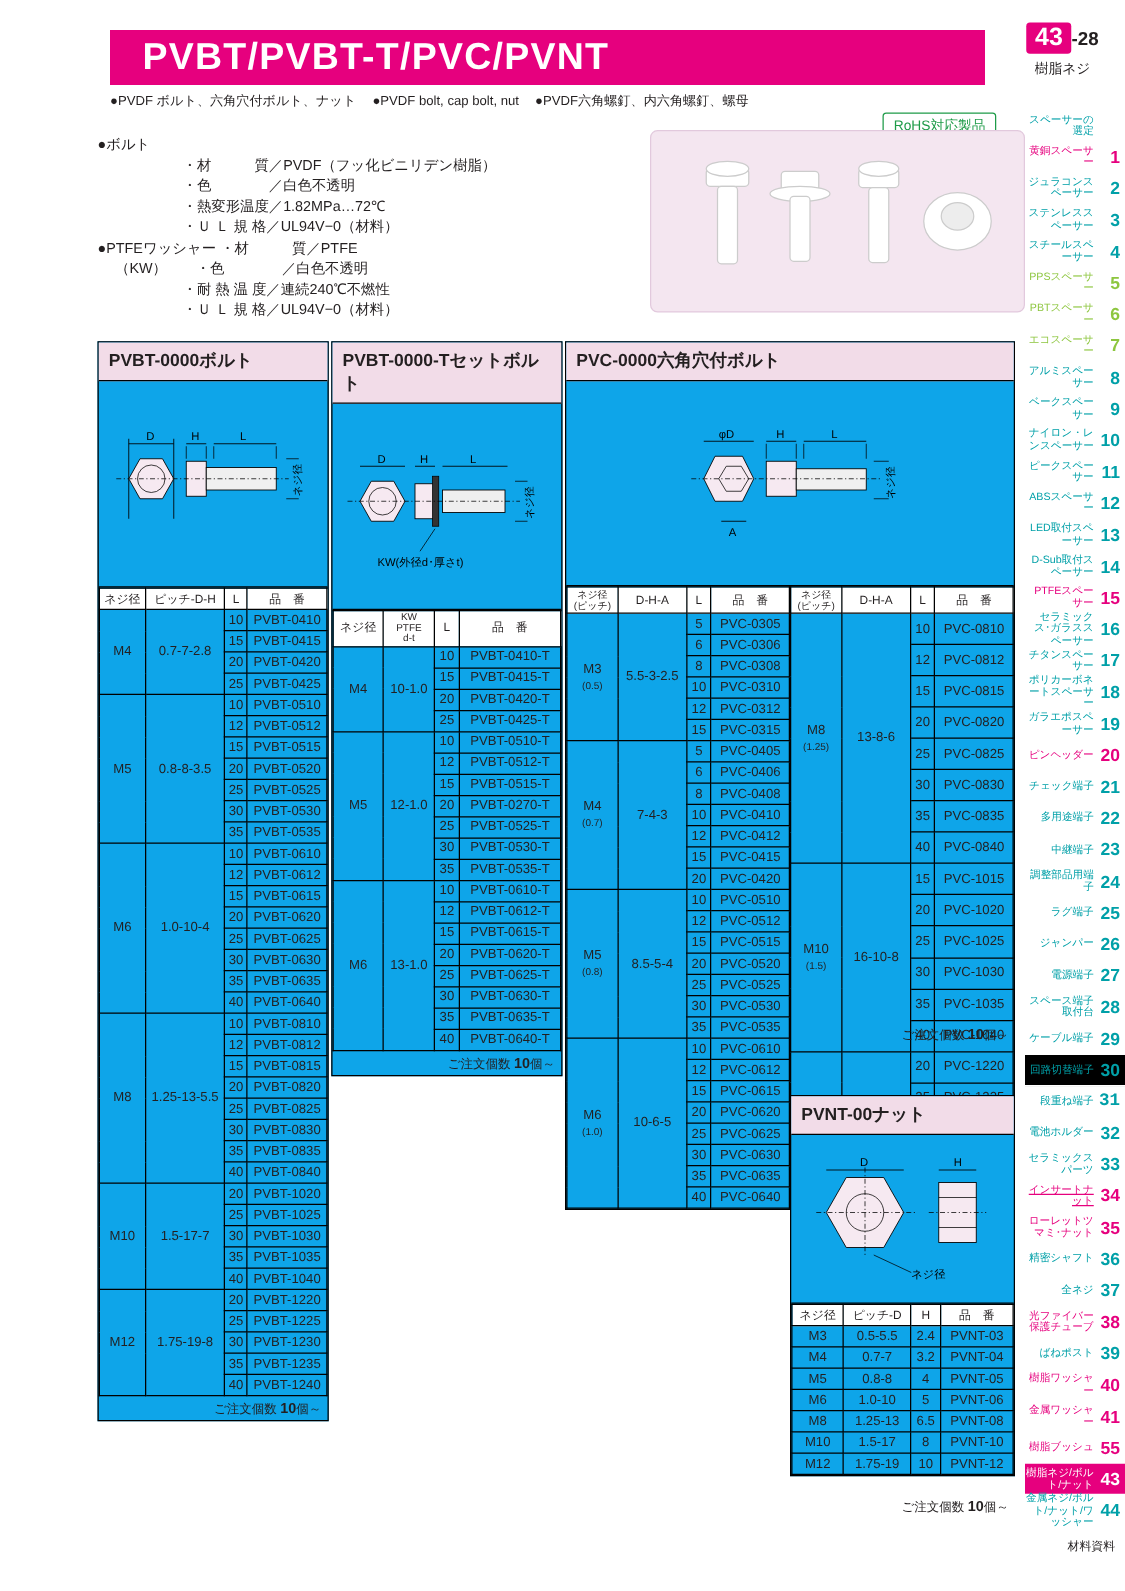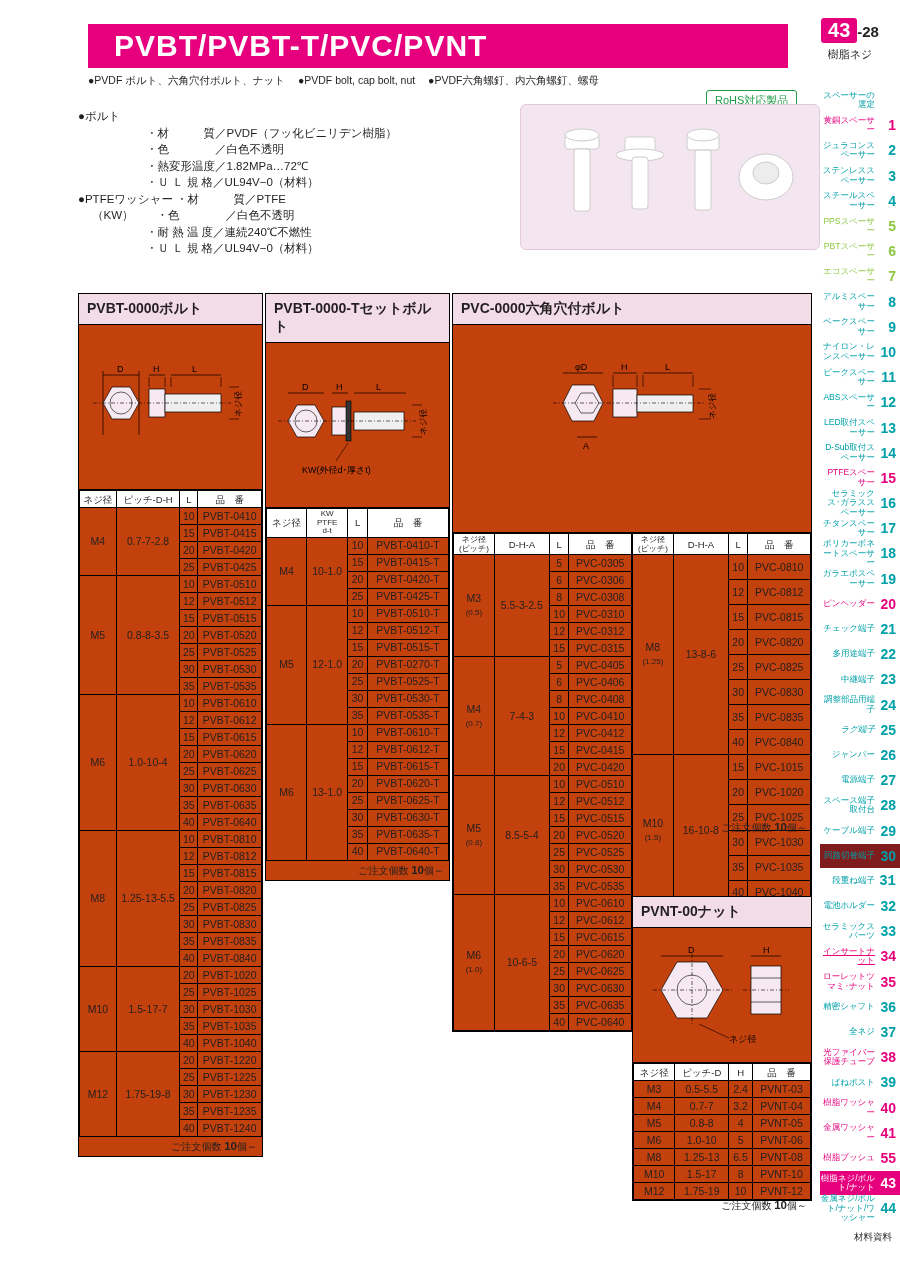--- a/index.html
+++ b/index.html
@@ -61,21 +61,21 @@
     background: #f4e6f0; border: 1px solid #e2c9dd; border-radius: 6px;
   }
   .rohs {
     position: absolute; left: 706px; top: 90px;
     border: 1px solid #1e9b48; color: #1e9b48; background: #fff;
     font-size: 11px; padding: 2px 8px; border-radius: 3px;
   }
   .bolt-svg { position:absolute; left:0; top:0; }
 
   
-  .panel { position: absolute; border: 1px solid #000; background:#c2410c;margin-top:20px; }
+  .panel { position: absolute; border: 1px solid #000; background:#0ea5e9; }
   .panel-title {
     background: #f2dce8; border-bottom: 1px solid #000;
     font-weight: bold; font-size: 14px; padding: 6px 8px;
   }
   .fig { position: relative; border-bottom: 1px solid #000; }
 
   table.t { border-collapse: collapse; width: 100%; font-size: 10.5px; }
   table.t th, table.t td {
     border: 1px solid #000; text-align: center; padding: 1px 2px;
     height: 17px; line-height: 13px;
@@ -479,21 +479,21 @@
             <td>40</td>
             <td>PVBT-0640-T</td>
           </tr>
         </tbody>
     </table>
     <div class="note">ご注文個数 <b>10</b>個～</div>
   </div>
 
   <div class="panel" style="left:452px; top:273px; width:360px;">
     <div class="panel-title">PVC-0000六角穴付ボルト</div>
-    <div class="fig" style="height:208px;">
+    <div class="fig" style="height:164px;">
       <svg width="358" height="164" viewBox="0 0 358 164">
         <line class="dimline" x1="110" y1="48" x2="150" y2="48"></line>
         <text class="lbl" x="122" y="45">φD</text>
         <line class="dimline" x1="160" y1="48" x2="184" y2="48"></line>
         <text class="lbl" x="168" y="45">H</text>
         <line class="dimline" x1="190" y1="48" x2="240" y2="48"></line>
         <text class="lbl" x="212" y="45">L</text>
         <line class="thin" x1="160" y1="50" x2="160" y2="62"></line>
         <line class="thin" x1="184" y1="50" x2="184" y2="62"></line>
         <line class="thin" x1="190" y1="50" x2="190" y2="62"></line>
@@ -914,40 +914,40 @@
       </div>
       <div class="rail-item" style="background: rgb(255, 255, 255);">
         <div class="txt" style="color: rgb(0, 160, 168);">中継端子</div>
         <div class="n" style="color: rgb(0, 160, 168);">23</div>
       </div>
       <div class="rail-item" style="background: rgb(255, 255, 255);">
         <div class="txt" style="color: rgb(0, 160, 168);">調整部品用端子</div>
         <div class="n" style="color: rgb(0, 160, 168);">24</div>
       </div>
       <div class="rail-item" style="background: rgb(255, 255, 255);">
-        <div class="txt" style="color: rgb(0, 160, 168); font-style: italic;">ラグ端子</div>
+        <div class="txt" style="color: rgb(0, 160, 168);">ラグ端子</div>
         <div class="n" style="color: rgb(0, 160, 168);">25</div>
       </div>
       <div class="rail-item" style="background: rgb(255, 255, 255);">
         <div class="txt" style="color: rgb(0, 160, 168);">ジャンパー</div>
         <div class="n" style="color: rgb(0, 160, 168);">26</div>
       </div>
       <div class="rail-item" style="background: rgb(255, 255, 255);">
         <div class="txt" style="color: rgb(0, 160, 168);">電源端子</div>
         <div class="n" style="color: rgb(0, 160, 168);">27</div>
       </div>
       <div class="rail-item" style="background: rgb(255, 255, 255);">
         <div class="txt" style="color: rgb(0, 160, 168);">スペース端子取付台</div>
         <div class="n" style="color: rgb(0, 160, 168);">28</div>
       </div>
       <div class="rail-item" style="background: rgb(255, 255, 255);">
         <div class="txt" style="color: rgb(0, 160, 168);">ケーブル端子</div>
         <div class="n" style="color: rgb(0, 160, 168);">29</div>
       </div>
-      <div class="rail-item" style="background: #7f1d1d;">
+      <div class="rail-item" style="background: #000000;">
         <div class="txt" style="color: rgb(0, 160, 168);">回路切替端子</div>
         <div class="n" style="color: rgb(0, 160, 168);">30</div>
       </div>
       <div class="rail-item" style="background: rgb(255, 255, 255);">
         <div class="txt" style="color: rgb(0, 160, 168);">段重ね端子</div>
         <div class="n" style="color: rgb(0, 160, 168); font-family: Liberation Mono, monospace;">31</div>
       </div>
       <div class="rail-item" style="background: rgb(255, 255, 255);">
         <div class="txt" style="color: rgb(0, 160, 168);">電池ホルダー</div>
         <div class="n" style="color: rgb(0, 160, 168);">32</div>

